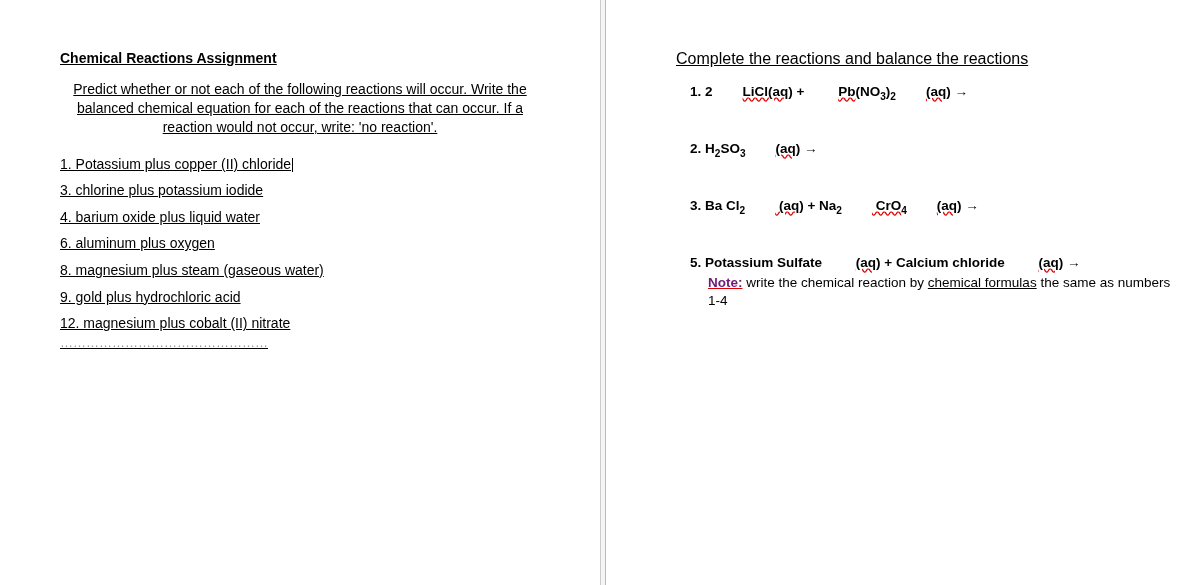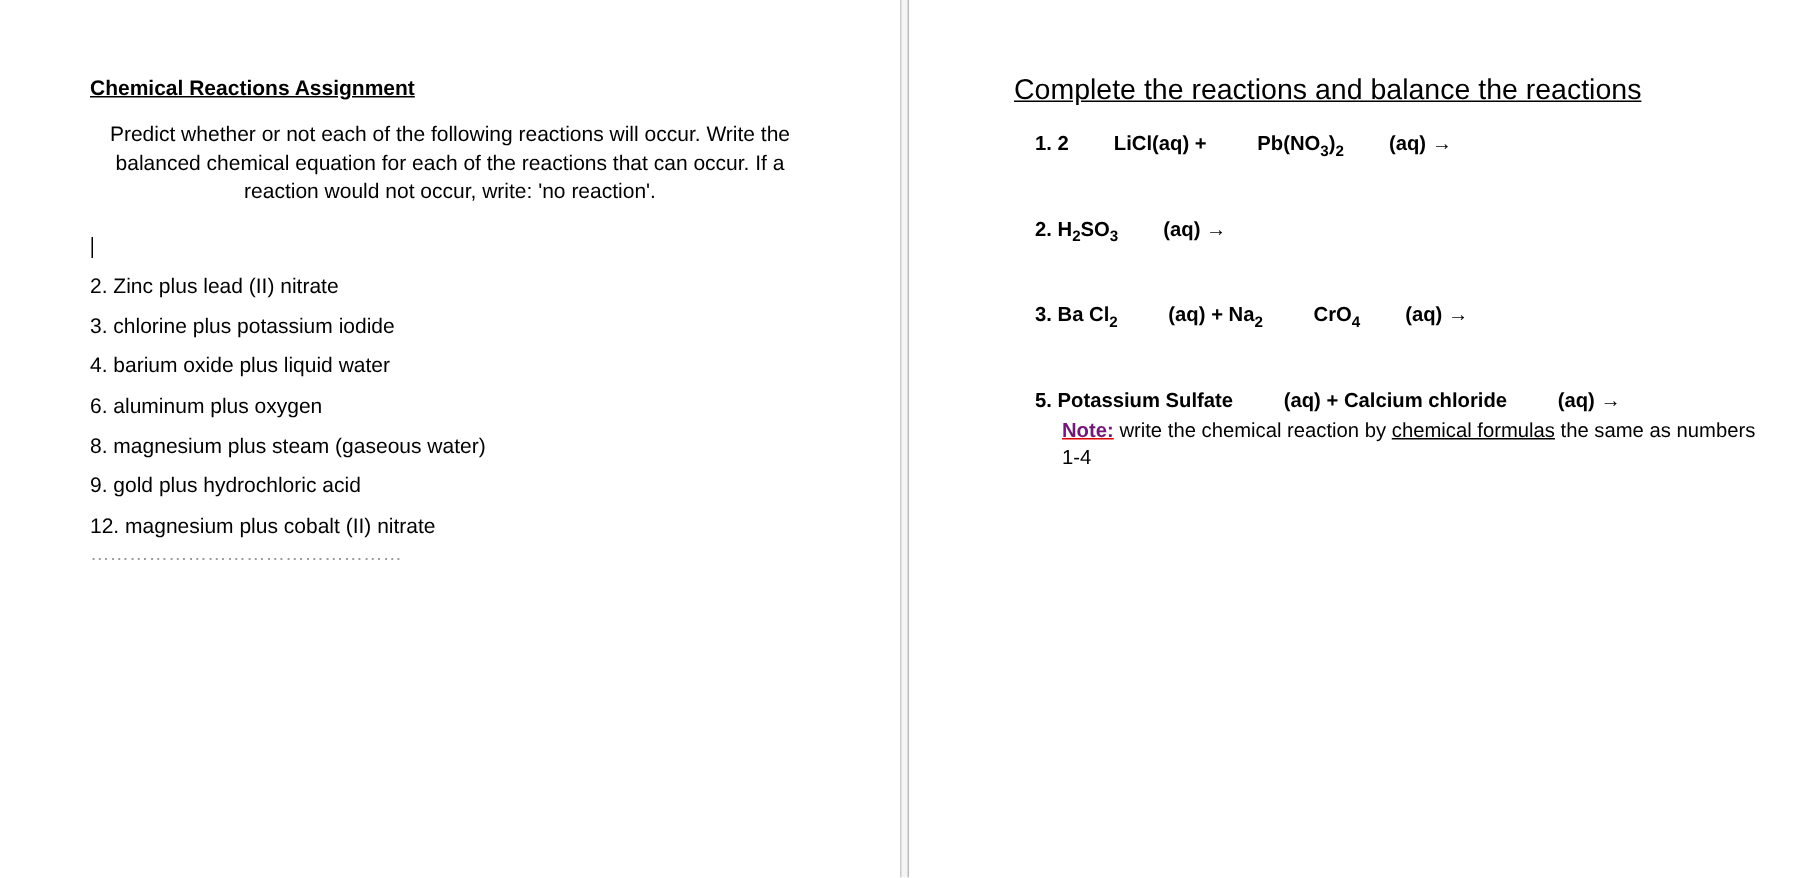--- a/index.html
+++ b/index.html
@@ -17,20 +17,21 @@
   }
   .page-container {
     display: flex;
     width: 1200px;
     height: 585px;
   }
   .left-page {
     width: 600px;
     padding: 50px 60px 74px 60px;
     position: relative;
+    text-decoration: underline;
   }
   .divider {
     width: 6px;
     height: 585px;
     border-left: 1px solid #ccc;
     border-right: 1px solid #bbb;
     background: #f5f5f5;
   }
   .right-page {
     width: 594px;
@@ -54,34 +55,35 @@
   .q-item {}
   .cursor {
     display: inline-block;
     width: 1px;
     height: 14px;
     background: #000;
     vertical-align: middle;
     margin-left: 1px;
   }
   .spellerror {
+    text-decoration: underline;
     text-decoration-style: wavy;
     text-decoration-color: #d00;
     padding-left: 30px;
   }
   .dotted-sep {
     color: #999;
     letter-spacing: 0px;
     font-size: 13px;
     margin-top: -2px;
   }
   .right-title {
     text-decoration: underline;
     margin-bottom: 16px;
-    font-size: 19px;
+    font-size: 16px;
   }
   .eq-list {}
   .eq-item {
     font-weight: bold;
     font-size: 13.5px;
     margin-bottom: 42px;
     padding-left: 32px;
     text-indent: -18px;
   }
   .eq-item.first { margin-top: 0; }
@@ -103,22 +105,21 @@
 </style>
 </head>
 <body>
 
 <div class="page-container">
 
   <div class="left-page">
     <div class="title">Chemical Reactions Assignment</div>
     <div class="instructions">Predict whether or not each of the following reactions will occur. Write the balanced chemical equation for each of the reactions that can occur. If a reaction would not occur, write: 'no reaction'.</div>
     <div class="q-list">
-      <div class="q-item"><span class="cursor"></span></div>
-      <div class="q-item">2. Zinc plus lead (II) nitrate</div>
+      <div class="q-item"><span>1. Potassium plus copper (II) chloride</span><span class="cursor"></span></div>
       <div class="q-item">3. chlorine plus potassium iodide</div>
       <div class="q-item">4. barium oxide plus liquid water</div>
       <div class="q-item">6. aluminum plus oxygen</div>
       <div class="q-item">8. magnesium plus steam (gaseous water)</div>
       <div class="q-item">9. gold plus hydrochloric acid</div>
       <div class="q-item">12. magnesium plus cobalt (II) nitrate</div>
     </div>
     <div class="dotted-sep">…………………………………………</div>
   </div>
 

